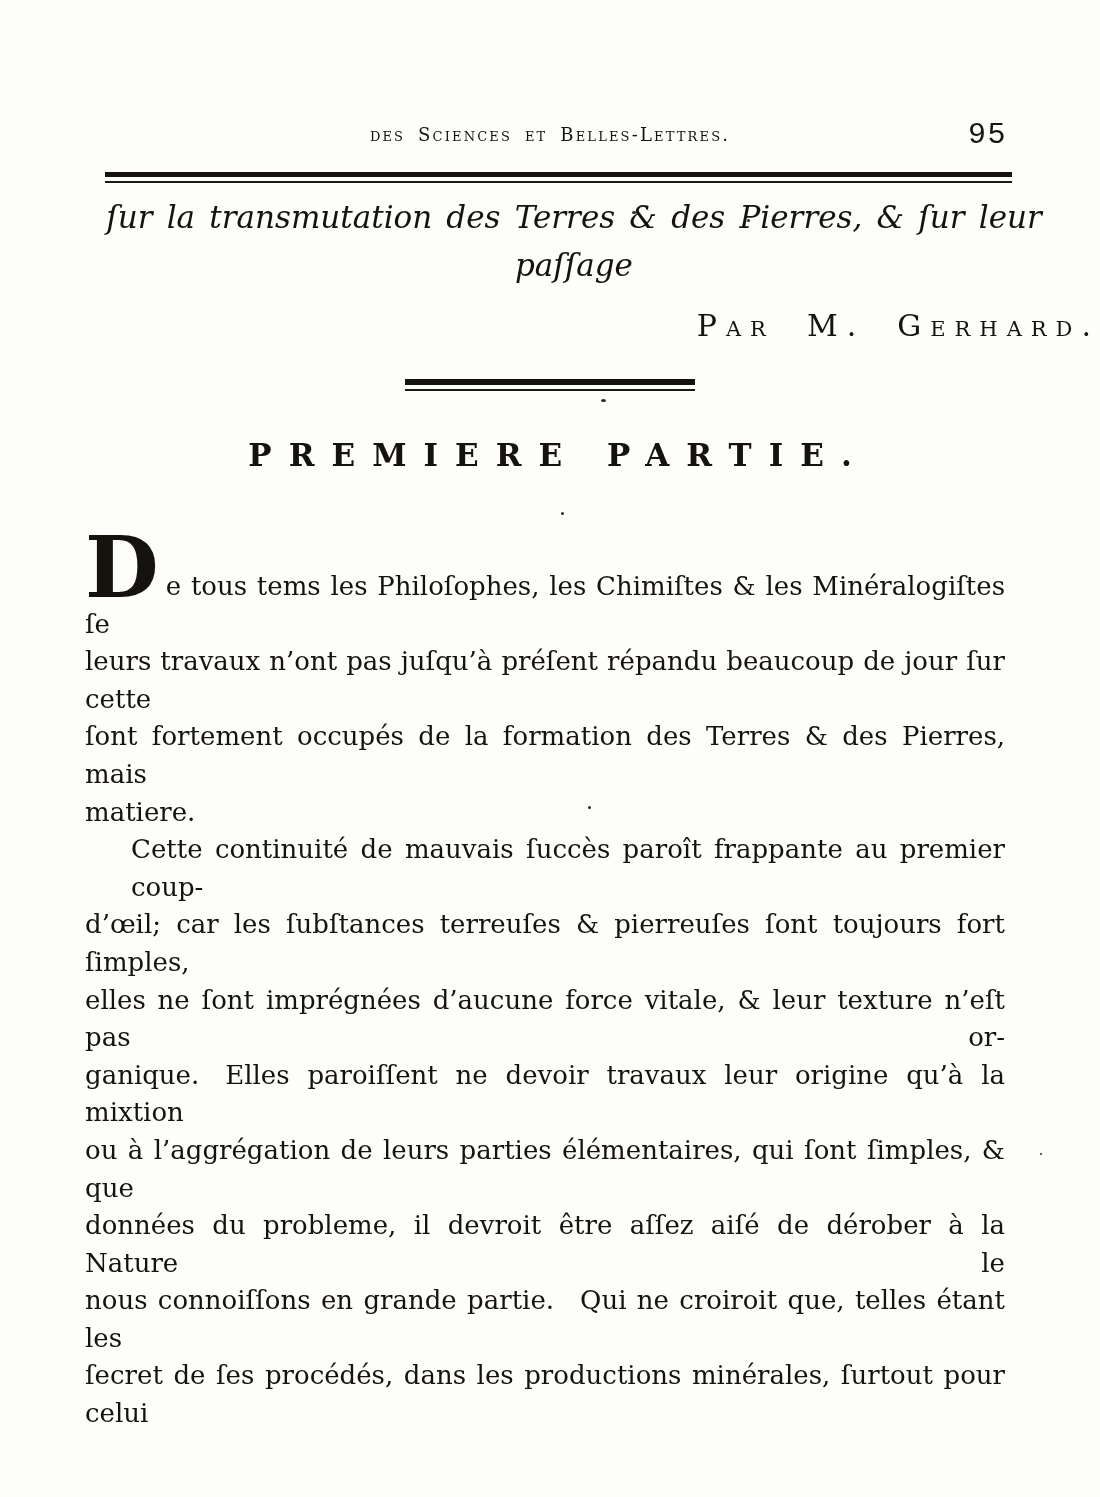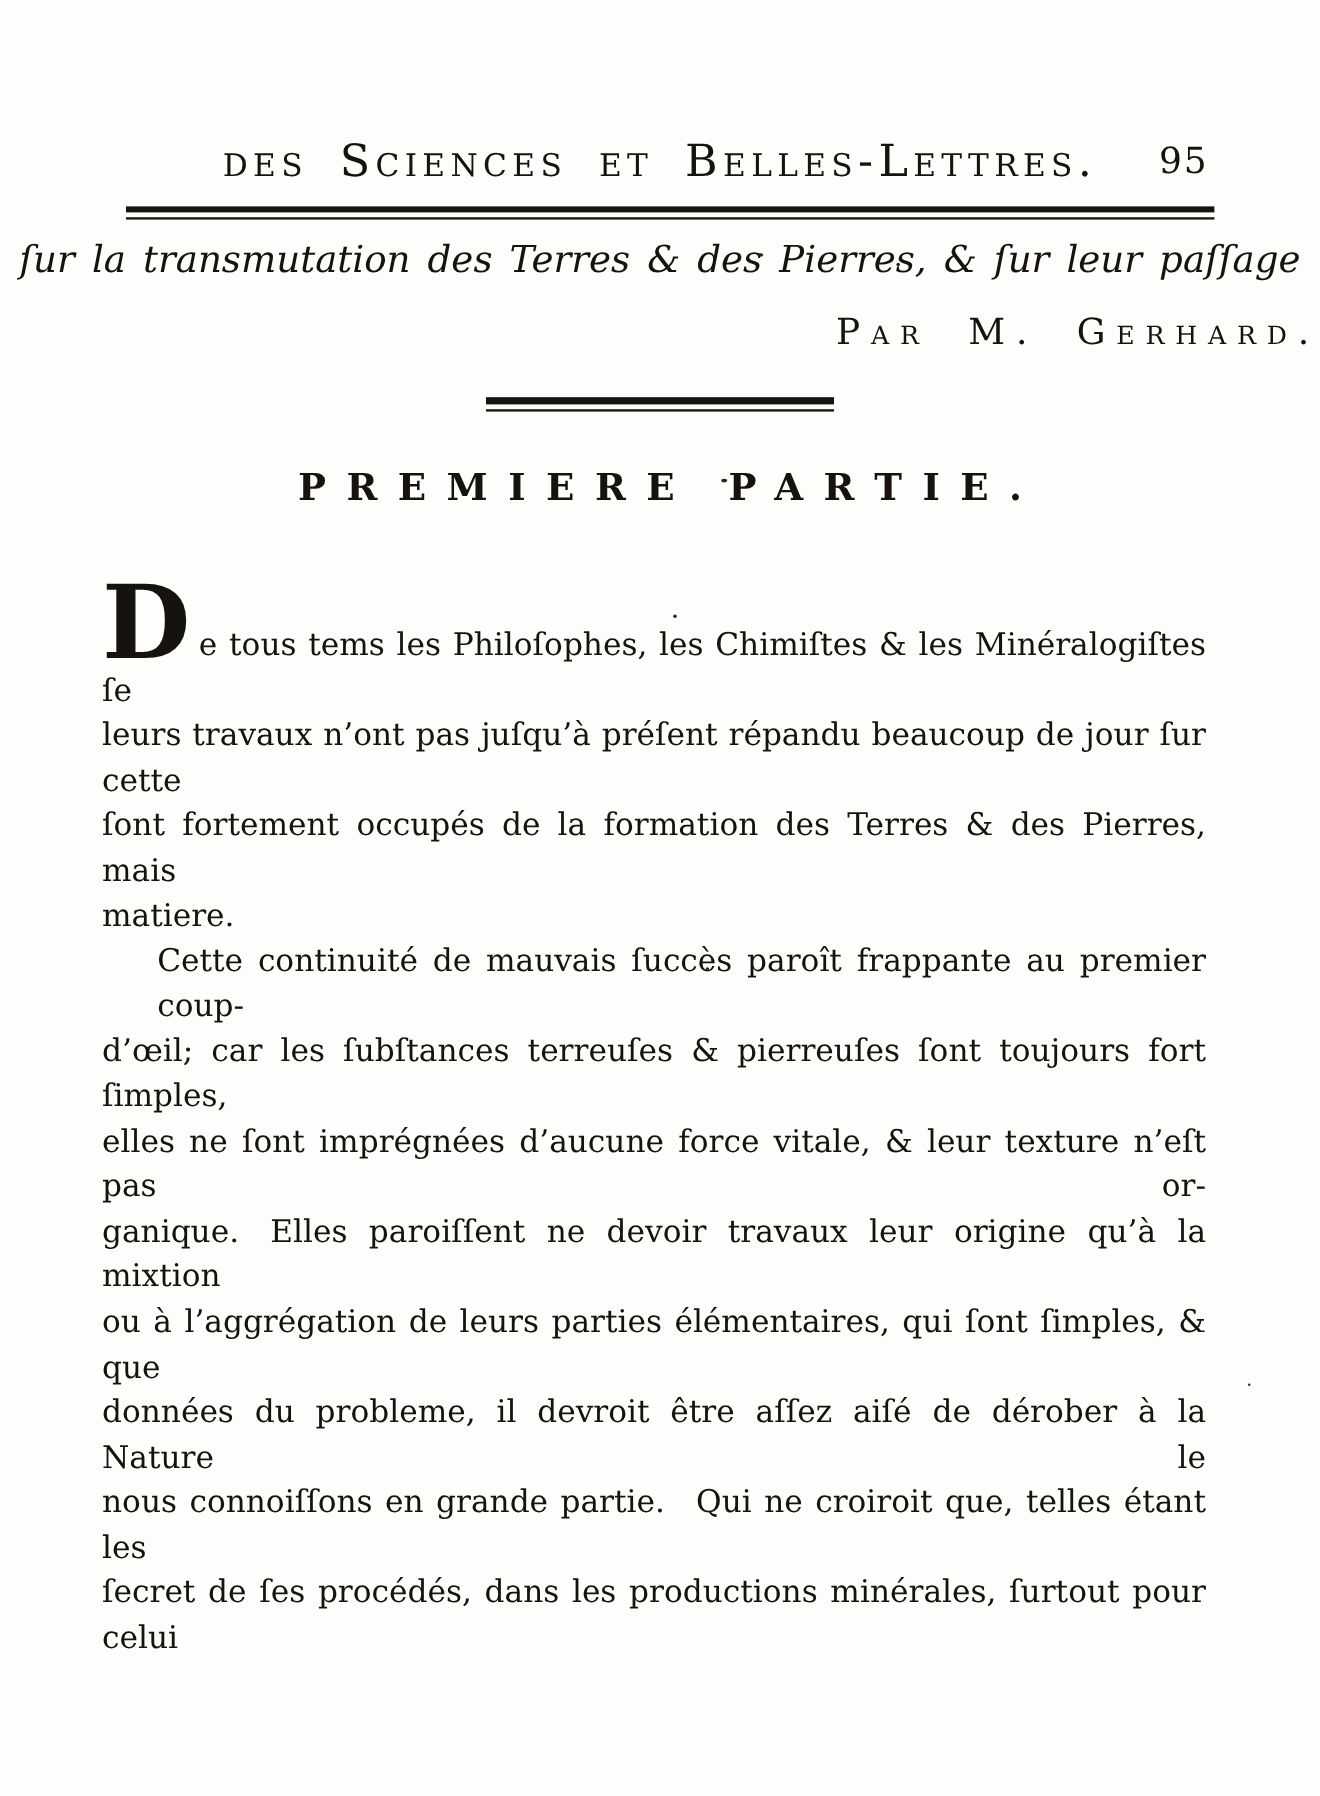--- a/index.html
+++ b/index.html
@@ -23,30 +23,31 @@
   
   .running-head {
     position: relative;
     margin: 0 85px;
     height: 34px;
     line-height: 34px;
     text-align: center;
   }
   .rh-title {
     font-variant: small-caps;
-    font-size: 37px;
+    font-size: 18px;
     letter-spacing: 0.12em;
     word-spacing: 0.28em;
   }
   .rh-page {
     position: absolute;
     right: 8px;
     top: 0;
     font-size: 30px;
     letter-spacing: 0.05em;
+    font-family: Liberation Mono, monospace;
   }
 
   
   .double-rule { font-size: 0; }
   .double-rule .thick { background: #151210; }
   .double-rule .thin  { background: #1c1916; }
   .double-rule.full {
     margin: 20px 88px 0 105px;
   }
   .double-rule.full .thick { height: 5px; }
@@ -68,20 +69,21 @@
     letter-spacing: 0.40em;
     text-indent: 0.40em; 
   }
   .subtitle {
     margin-top: 10px;
     text-align: center;
     font-style: italic;
     font-size: 31px;
     line-height: 48px;
     word-spacing: 0.14em;
+    padding-left: 48px;
   }
   .byline {
     margin-top: 20px;
     text-align: right;
     font-variant: small-caps;
     font-size: 30px;
     line-height: 34px;
     letter-spacing: 0.30em;
     word-spacing: 0.45em;
     text-indent: 0.30em;

